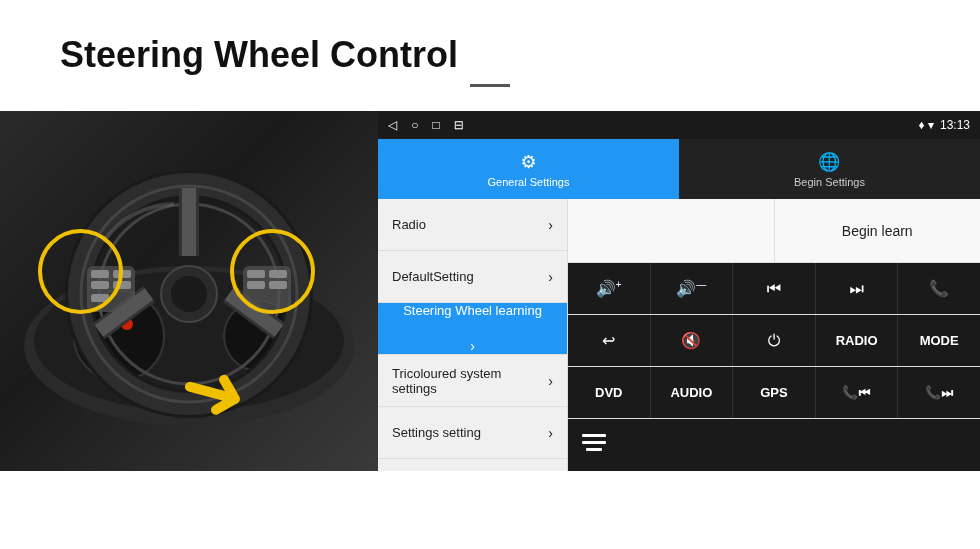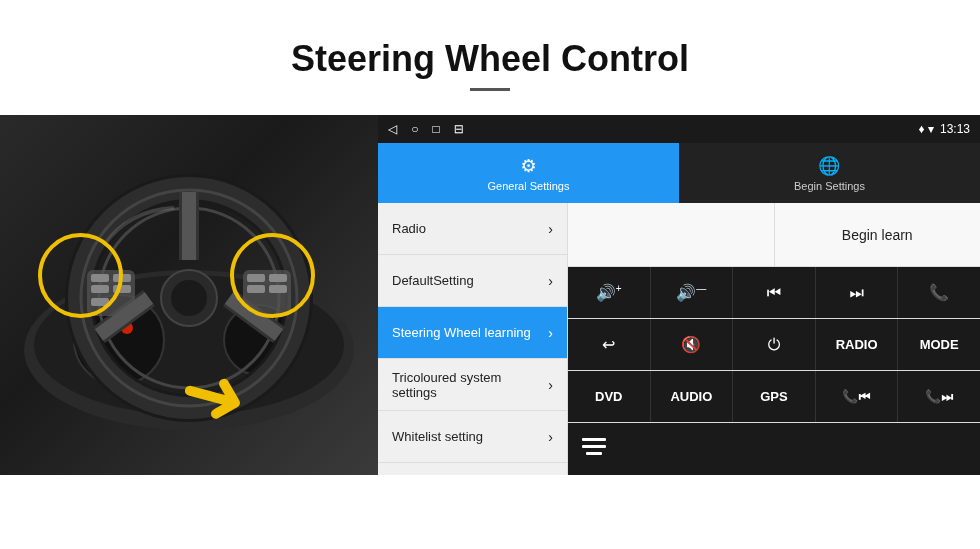--- a/index.html
+++ b/index.html
@@ -5,23 +5,21 @@
     * { box-sizing: border-box; margin: 0; padding: 0; }
     body {
       width: 980px;
       height: 549px;
       font-family: Arial, sans-serif;
       background: #fff;
       overflow: hidden;
     }
 
     .top-section {
-      text-align: center;
-      padding: 22px 60px 12px;
-      margin-top: 16px;
+      padding: 34px 60px 12px;
     }
 
     .main-title {
       font-size: 36px;
       font-weight: 900;
       color: #111;
       margin-bottom: 8px;
     }
 
     .title-divider {
@@ -189,20 +187,21 @@
       height: 52px;
       border-bottom: 1px solid #ddd;
       font-size: 13px;
       color: #222;
       cursor: pointer;
     }
 
     .menu-item.active {
       background: #2196F3;
       color: #fff;
+      flex-direction: column;
     }
 
     .menu-arrow {
       font-size: 14px;
     }
 
     
     .right-panel {
       flex: 1;
       background: #f0f0f0;
@@ -411,21 +410,21 @@
         </div>
         <div class="menu-item active">
           <span>Steering Wheel learning</span>
           <span class="menu-arrow">›</span>
         </div>
         <div class="menu-item">
           <span>Tricoloured system settings</span>
           <span class="menu-arrow">›</span>
         </div>
         <div class="menu-item">
-          <span>Whitelist setting</span>
+          <span>Settings setting</span>
           <span class="menu-arrow">›</span>
         </div>
       </div>
 
       <div class="right-panel">
 
         <div class="panel-row-1">
           <div class="empty-box"></div>
           <button class="begin-learn-btn">Begin learn</button>
         </div>

